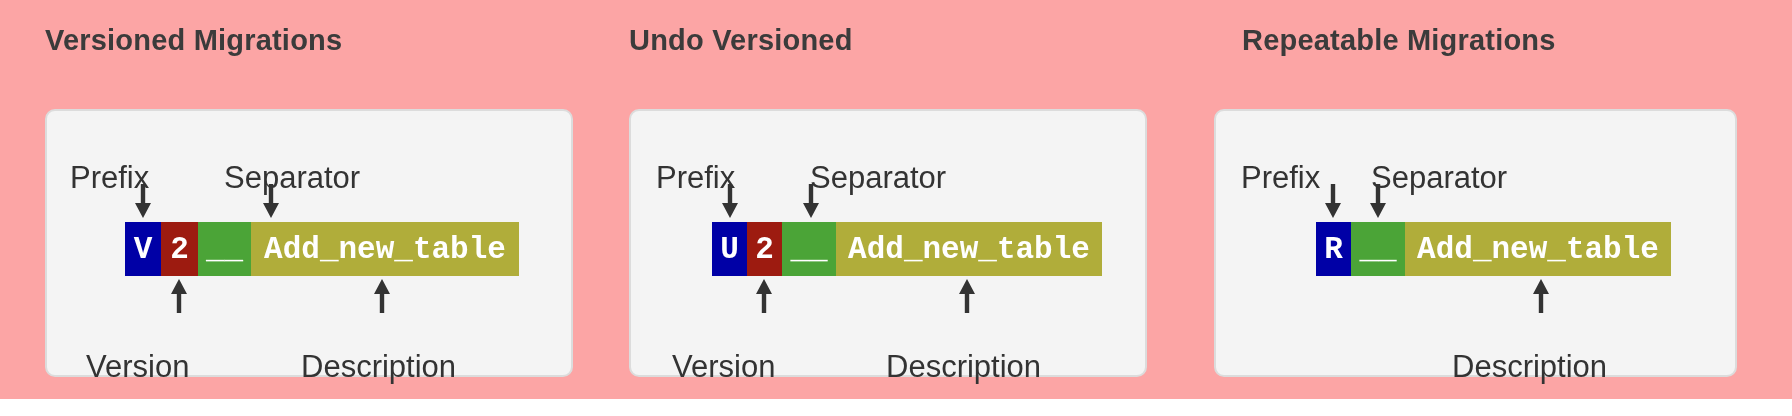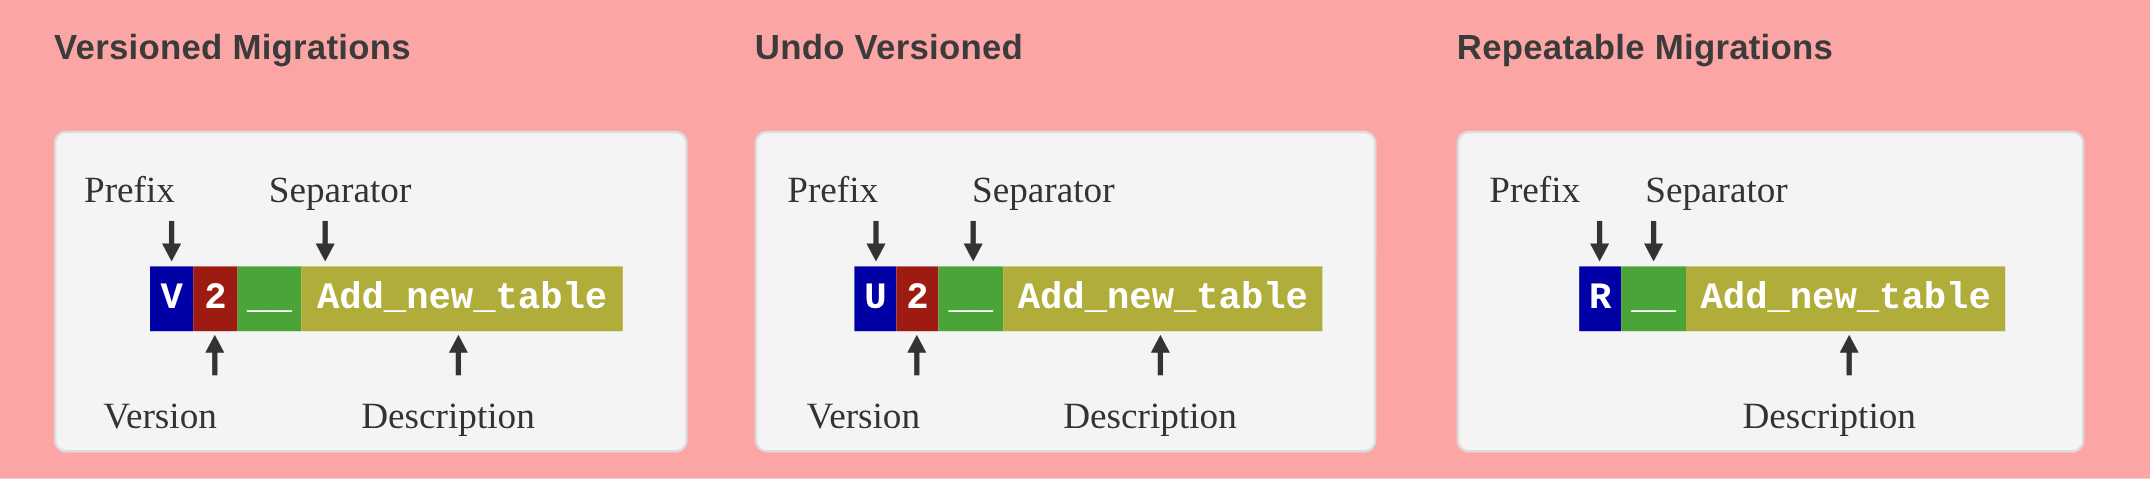--- a/index.html
+++ b/index.html
@@ -10,22 +10,22 @@
   .panel { position:absolute; top:0; }
   .panel-title {
     position:absolute; top:24px; left:0; margin:0;
     font-size:29px; font-weight:bold; letter-spacing:0.2px;
   }
   .card {
     position:absolute; top:109px; left:0; height:268px;
     border:2px solid #dcdcdc; border-radius:10px; box-sizing:border-box;
   }
   .mono-label {
-    position:absolute; font-family:Liberation Serif, serif;
-    font-size:31px; line-height:31px; white-space:pre;
+    position:absolute; font-family:Liberation Sans, sans-serif;
+    font-size:31px; line-height:31px; white-space:pre;margin-top:20px;
   }
   .arrow { position:absolute; width:16px; height:34px; }
   .arrow svg { display:block; width:16px; height:34px; }
   .bar { position:absolute; top:111px; height:54px; display:flex; }
   .seg {
     display:flex; align-items:center; justify-content:center;
     font-family:"Liberation Mono", monospace; font-weight:bold;
     font-size:31px; white-space:pre;
   }
   
@@ -148,21 +148,21 @@
             <rect x="5.8" y="14" width="4.4" height="20" fill="currentColor"></rect>
             <polygon points="0,15 16,15 8,0" fill="currentColor"></polygon>
           </svg>
       </span>
       <span class="mono-label lbl-version">Version</span>
       <span class="mono-label lbl-description">Description</span>
     </div>
   </section>
 
   <section class="panel p3" style="color: rgb(51, 51, 51);">
-    <h2 class="panel-title" style="color: rgb(59, 59, 59);">Repeatable Migrations</h2>
+    <h2 class="panel-title" style="color: rgb(59, 59, 59); margin-left: 28px;">Repeatable Migrations</h2>
     <div class="card" style="background-color: rgb(244, 244, 244);">
       <span class="mono-label lbl-prefix">Prefix</span>
       <span class="mono-label lbl-separator">Separator</span>
       <span class="arrow arr-d1">
         <svg viewBox="0 0 16 34">
             <rect x="5.8" y="0" width="4.4" height="20" fill="currentColor"></rect>
             <polygon points="0,19 16,19 8,34" fill="currentColor"></polygon>
           </svg>
       </span>
       <span class="arrow arr-d2">

